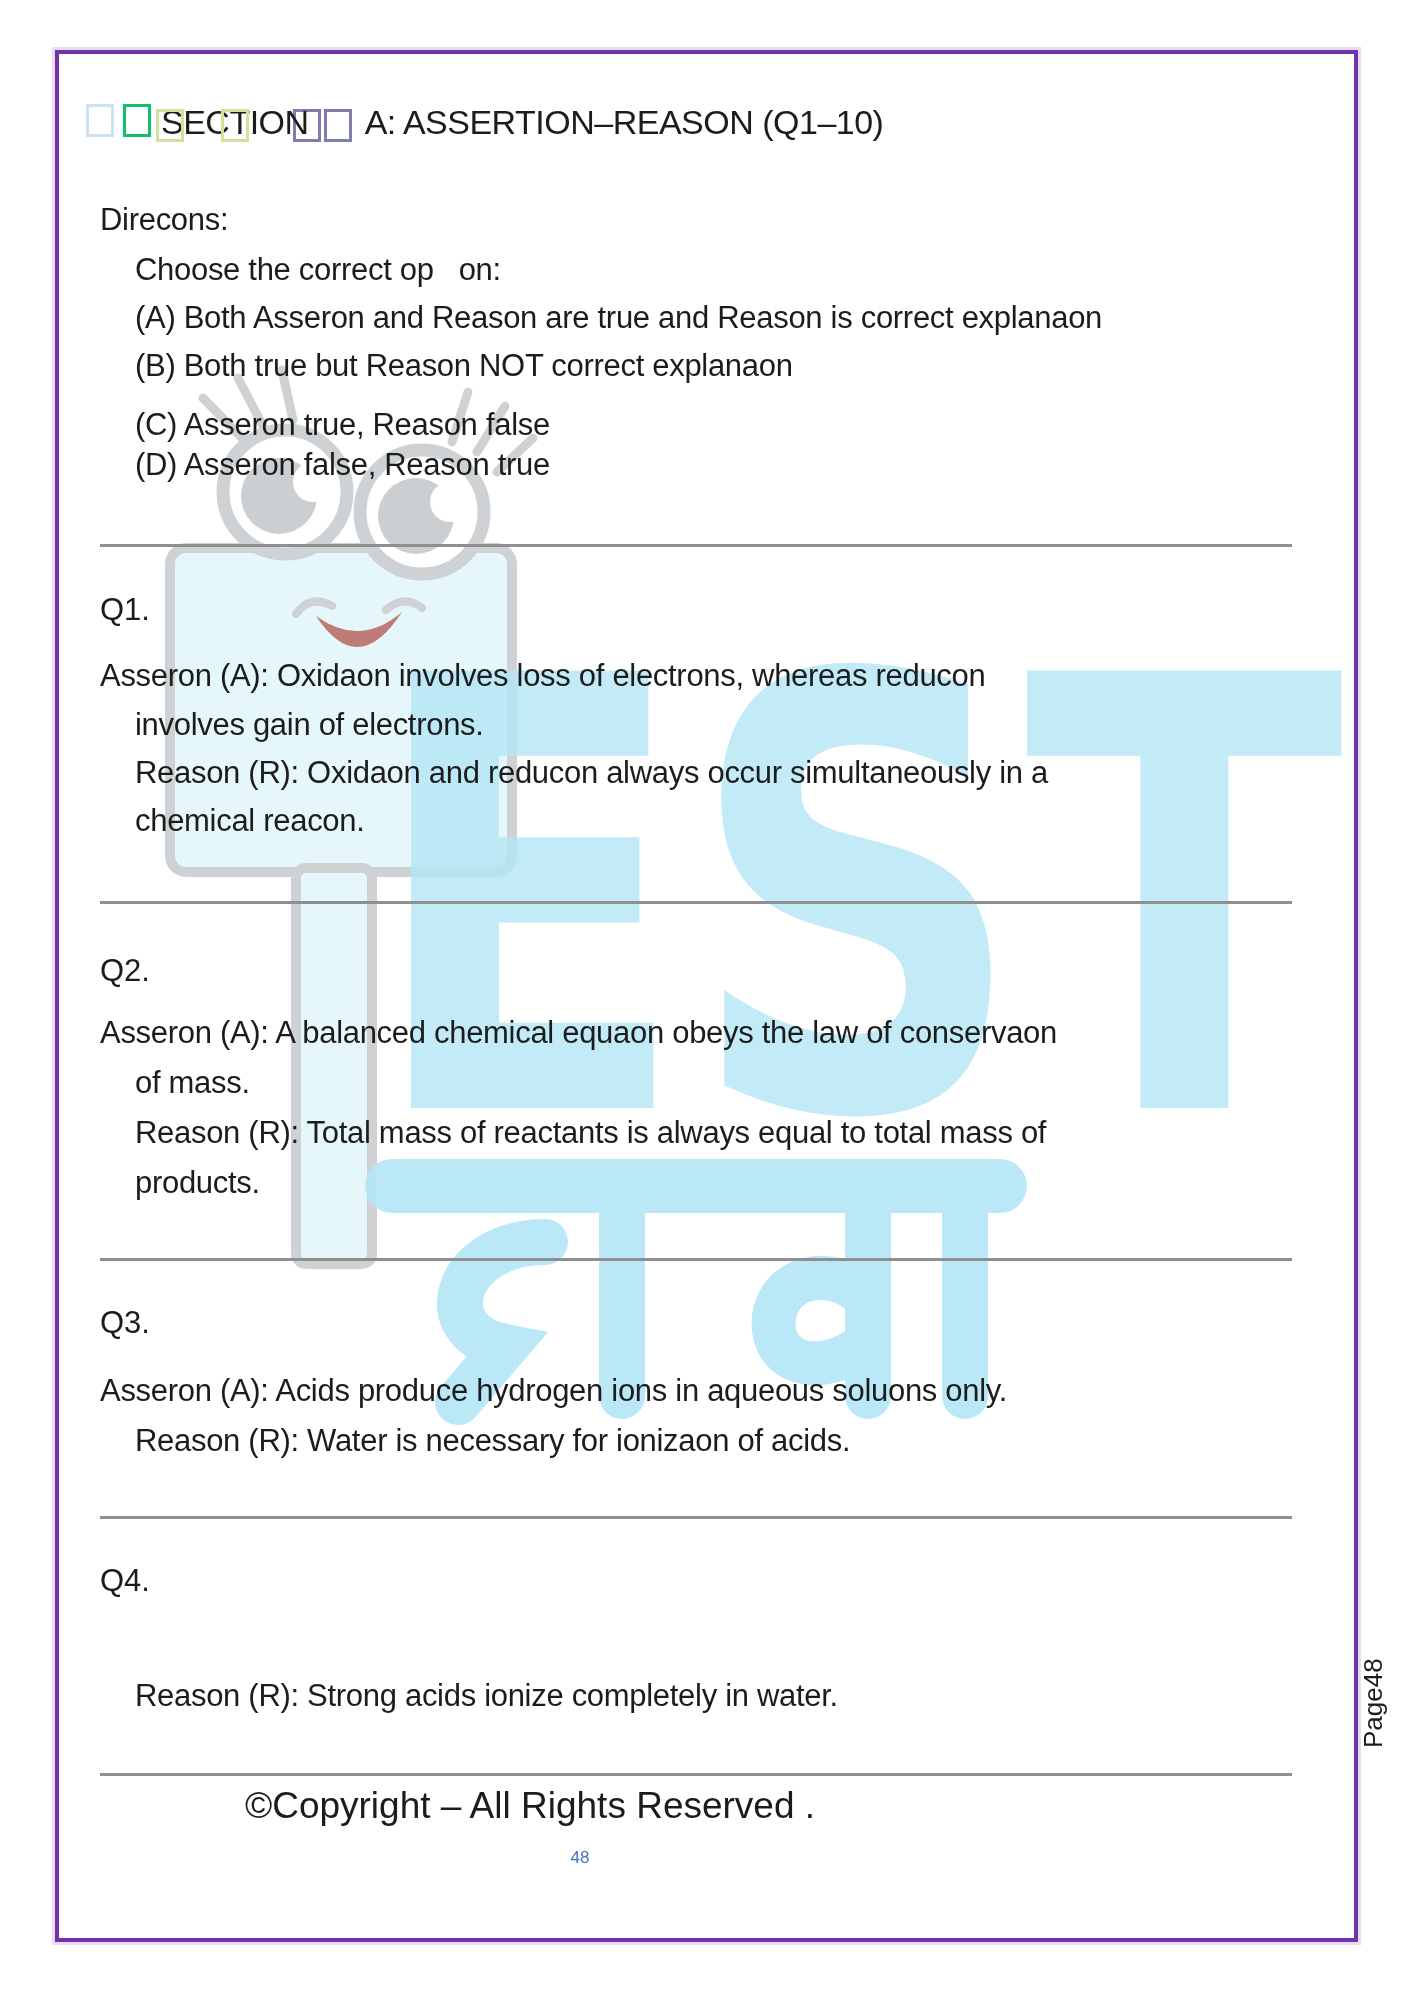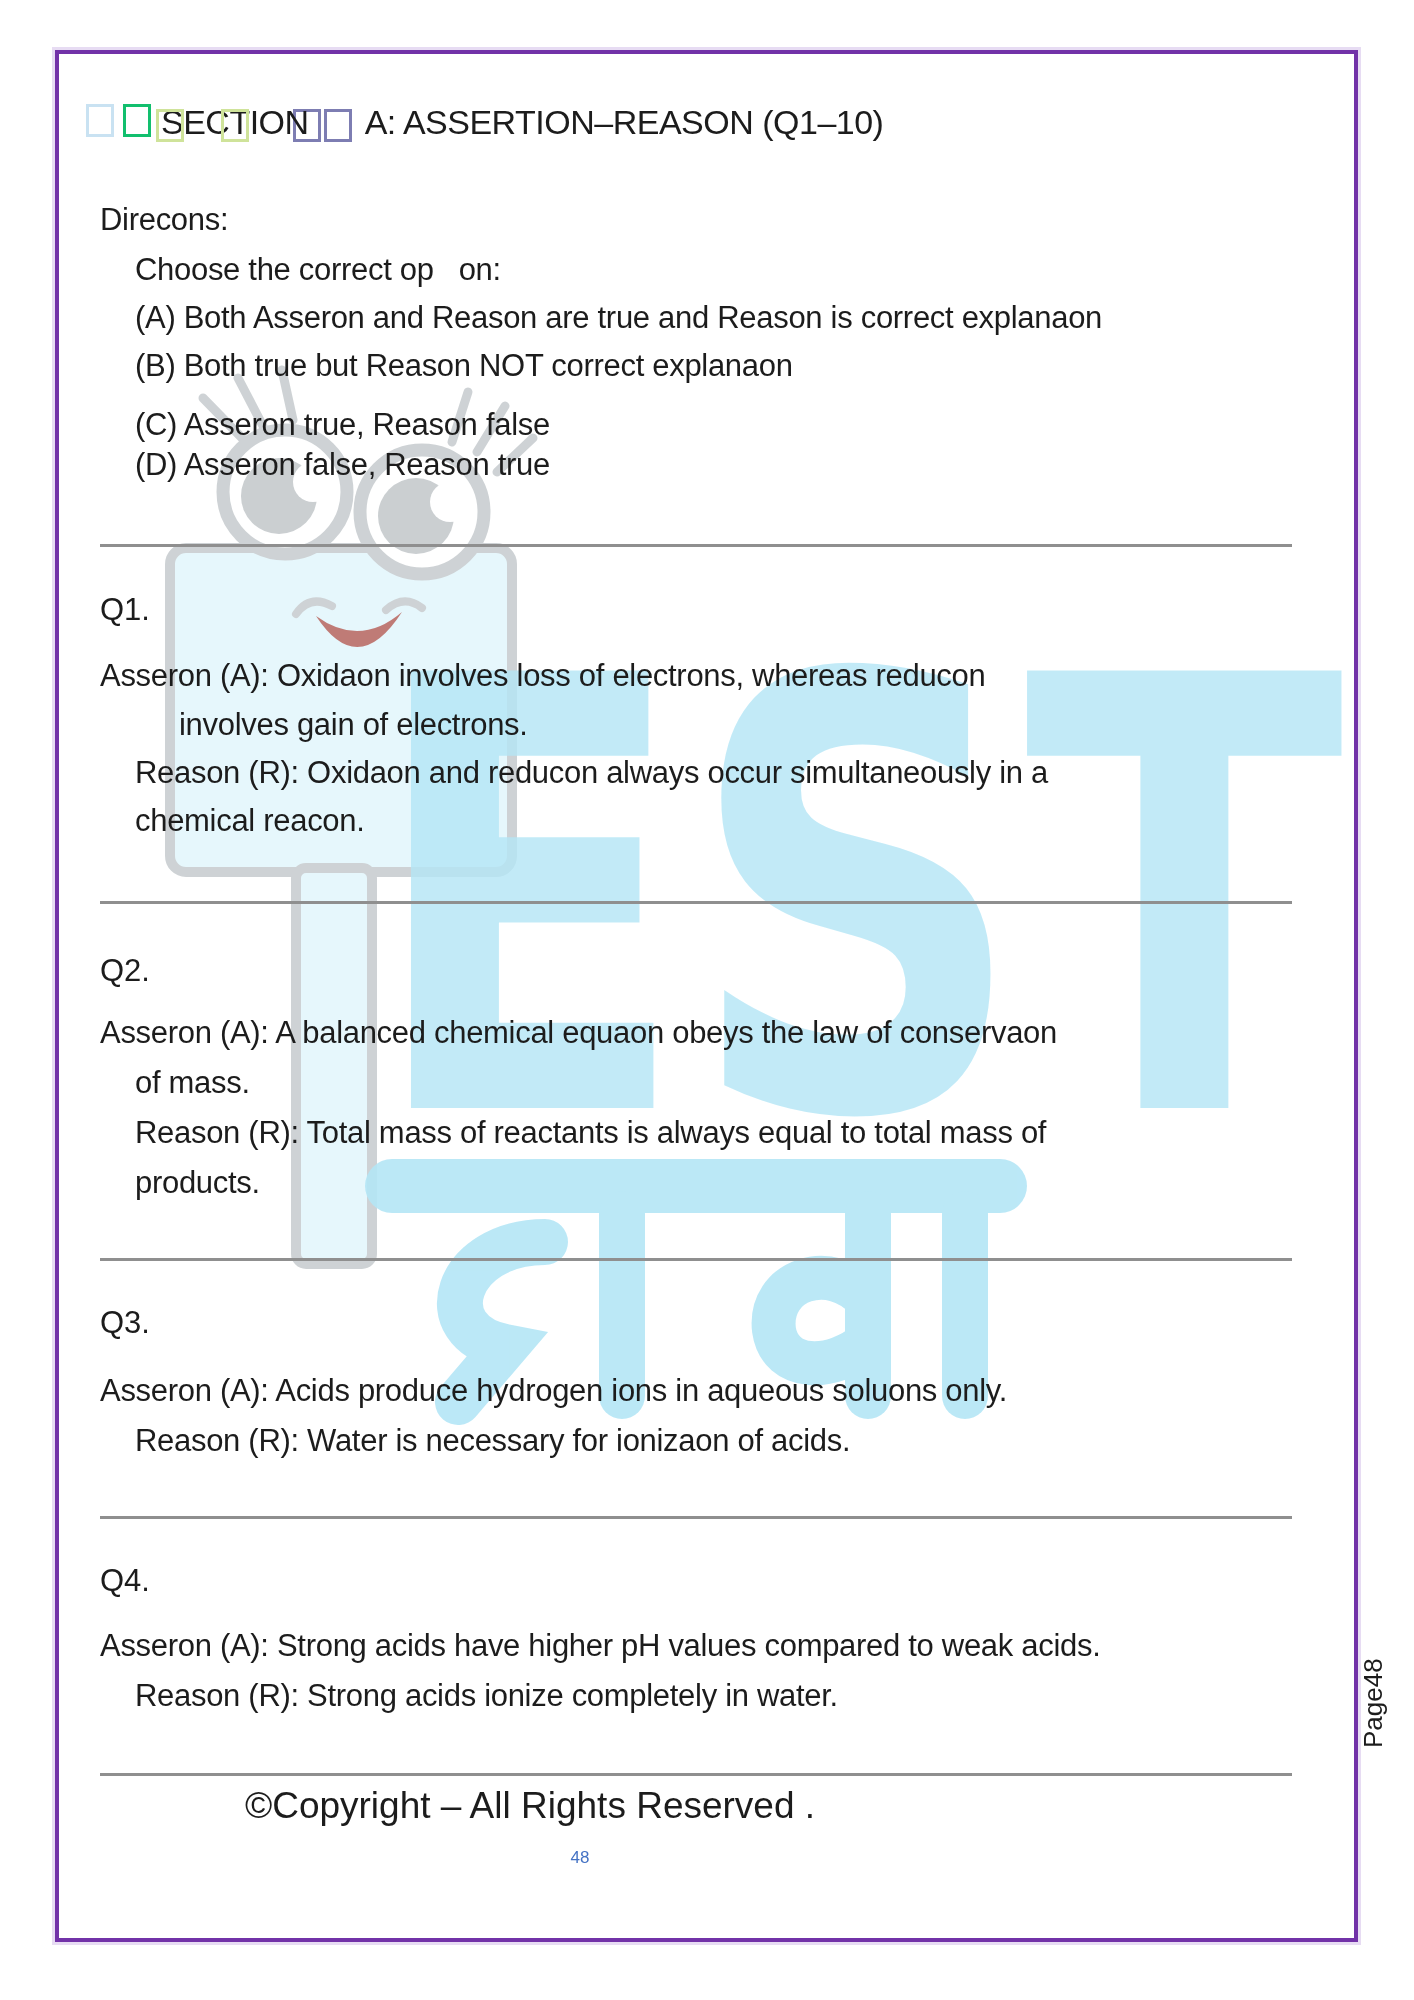--- a/index.html
+++ b/index.html
@@ -91,42 +91,41 @@
   <div class="ln" style="left:135px;top:250px;">Choose the correct op   on:</div>
   <div class="ln" style="left:135px;top:298px;">(A) Both Asseron and Reason are true and Reason is correct explanaon</div>
   <div class="ln" style="left:135px;top:346px;">(B) Both true but Reason NOT correct explanaon</div>
   <div class="ln" style="left:135px;top:393px;margin-top:12px;">(C) Asseron true, Reason false</div>
   <div class="ln" style="left:135px;top:445px;">(D) Asseron false, Reason true</div>
 
   <div class="divider" style="top:544px;"></div>
 
   <div class="qlabel" style="left:100px;top:590px;">Q1.</div>
   <div class="ln" style="left:100px;top:656px;">Asseron (A): Oxidaon involves loss of electrons, whereas reducon</div>
-  <div class="ln" style="left:135px;top:705px;margin-left:44px;">involves gain of electrons.</div>
+  <div class="ln" style="left:135px;top:705px;">involves gain of electrons.</div>
   <div class="ln" style="left:135px;top:753px;">Reason (R): Oxidaon and reducon always occur simultaneously in a</div>
   <div class="ln" style="left:135px;top:801px;">chemical reacon.</div>
 
   <div class="divider" style="top:901px;"></div>
 
   <div class="qlabel" style="left:100px;top:951px;">Q2.</div>
   <div class="ln" style="left:100px;top:1013px;">Asseron (A): A balanced chemical equaon obeys the law of conservaon</div>
   <div class="ln" style="left:135px;top:1063px;">of mass.</div>
   <div class="ln" style="left:135px;top:1113px;">Reason (R): Total mass of reactants is always equal to total mass of</div>
   <div class="ln" style="left:135px;top:1163px;">products.</div>
 
   <div class="divider" style="top:1258px;"></div>
 
   <div class="qlabel" style="left:100px;top:1303px;">Q3.</div>
   <div class="ln" style="left:100px;top:1371px;">Asseron (A): Acids produce hydrogen ions in aqueous soluons only.</div>
   <div class="ln" style="left:135px;top:1421px;">Reason (R): Water is necessary for ionizaon of acids.</div>
 
   <div class="divider" style="top:1516px;"></div>
 
   <div class="qlabel" style="left:100px;top:1561px;">Q4.</div>
-  <div class="ln" style="left:100px;top:1626px;">Asseron (A): Strong acids have higher pH values compared to weak acids.</div>
   <div class="ln" style="left:135px;top:1676px;">Reason (R): Strong acids ionize completely in water.</div>
 
   <div class="divider" style="top:1773px;"></div>
 
   <div class="footer-line" style="top:1786px;">©Copyright – All Rights Reserved .</div>
   <div class="pagenum" style="top:1848px;">48</div>
   <div class="vlabel">Page48</div>
 
 </div>
 

